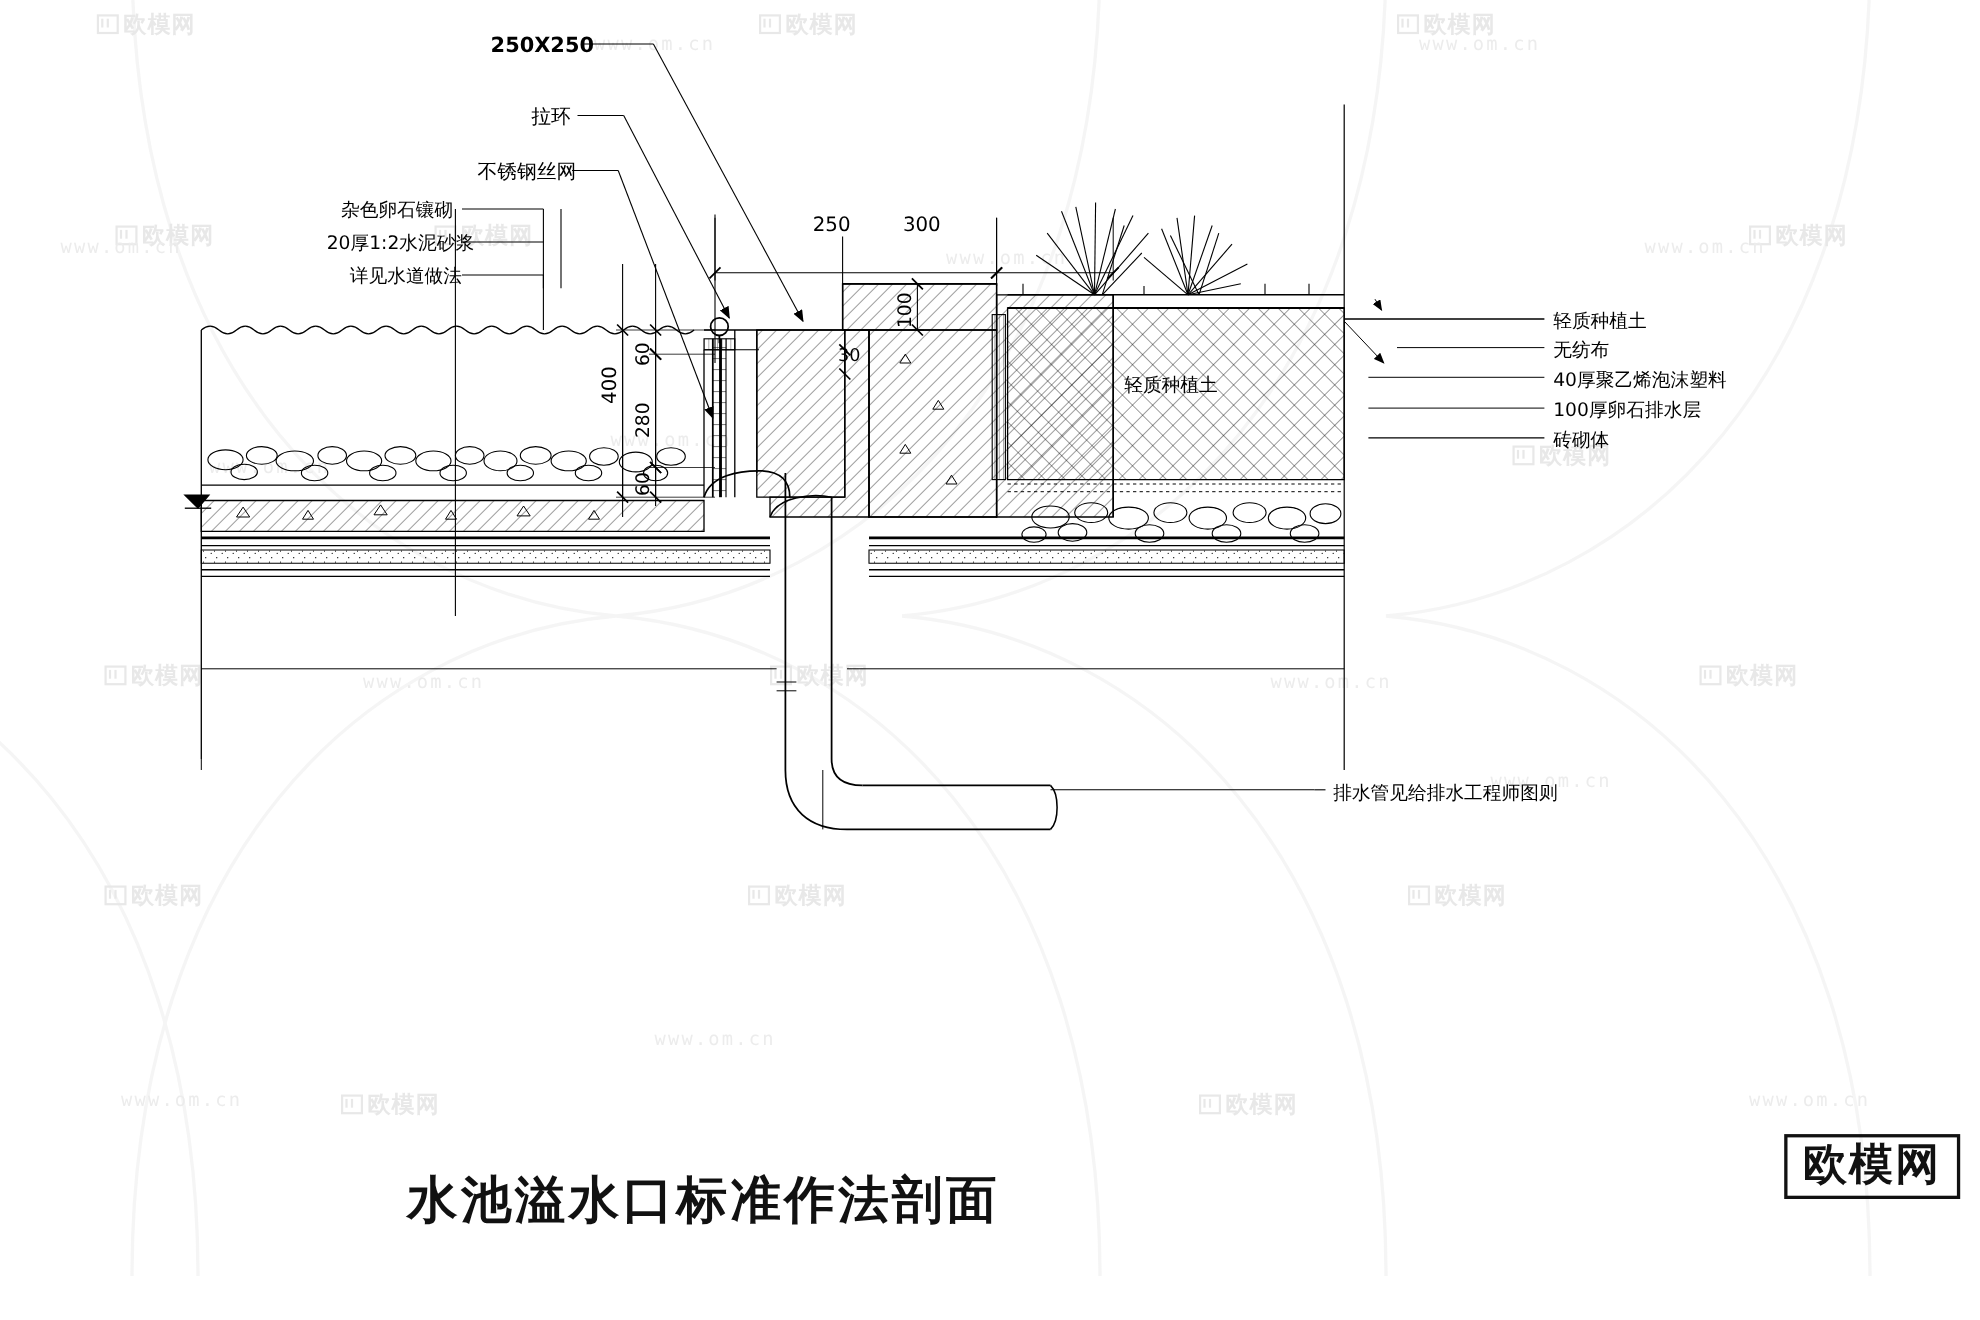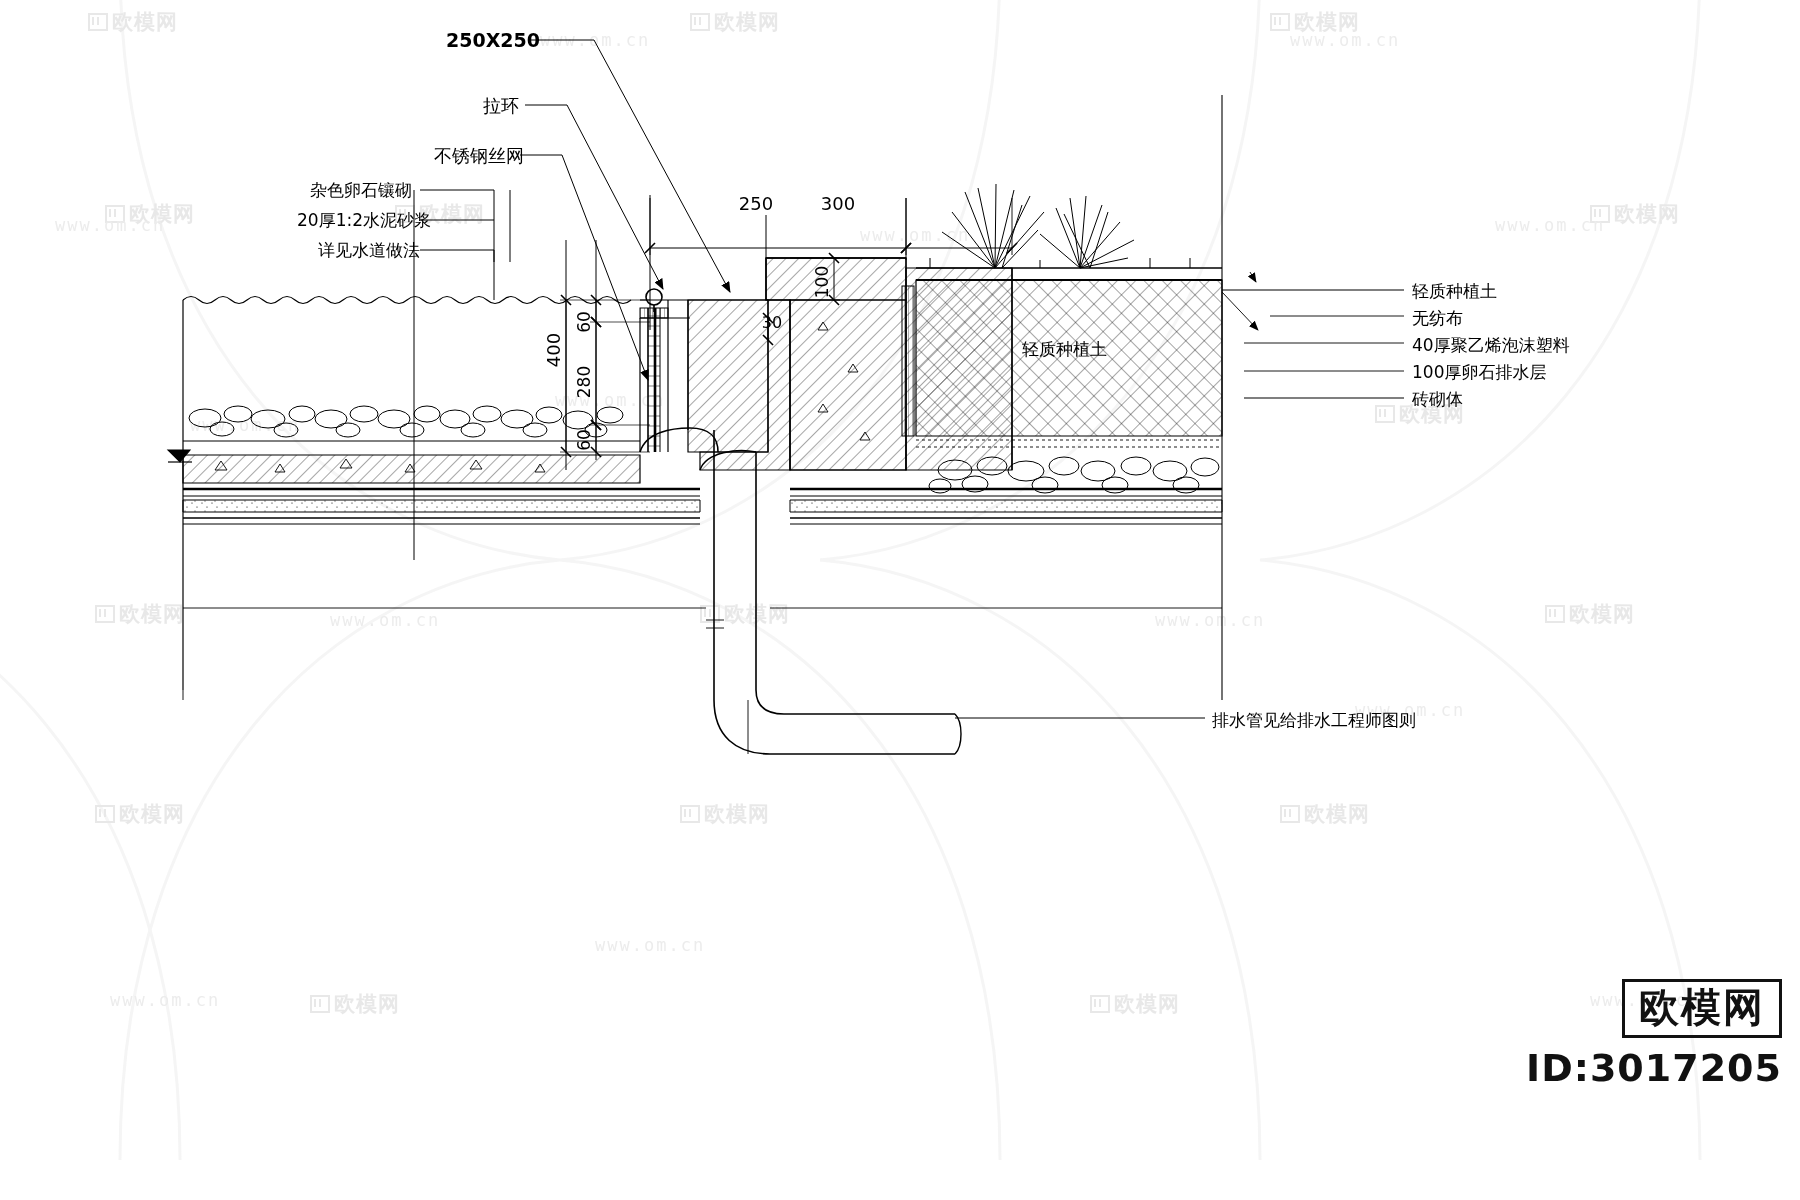--- a/index.html
+++ b/index.html
@@ -426,19 +426,19 @@
 
       <text x="560" y="350" font-size="18" transform="rotate(-90 560 350)" text-anchor="middle">400</text>
       <text x="590" y="322" font-size="17" transform="rotate(-90 590 322)" text-anchor="middle">60</text>
       <text x="590" y="382" font-size="17" transform="rotate(-90 590 382)" text-anchor="middle">280</text>
       <text x="590" y="440" font-size="17" transform="rotate(-90 590 440)" text-anchor="middle">60</text>
       <text x="828" y="282" font-size="17" transform="rotate(-90 828 282)" text-anchor="middle">100</text>
       <text x="772" y="328" font-size="16" text-anchor="middle">30</text>
     </g>
   </svg>
 
+  <div class="title">水池溢水口标准作法剖面</div>
 
   <div class="brand">
     <div class="brand-box">欧模网</div>
-    <div class="brand-id">ID:3017205</div>
   </div>
 
 </div>
 
 </body></html>

